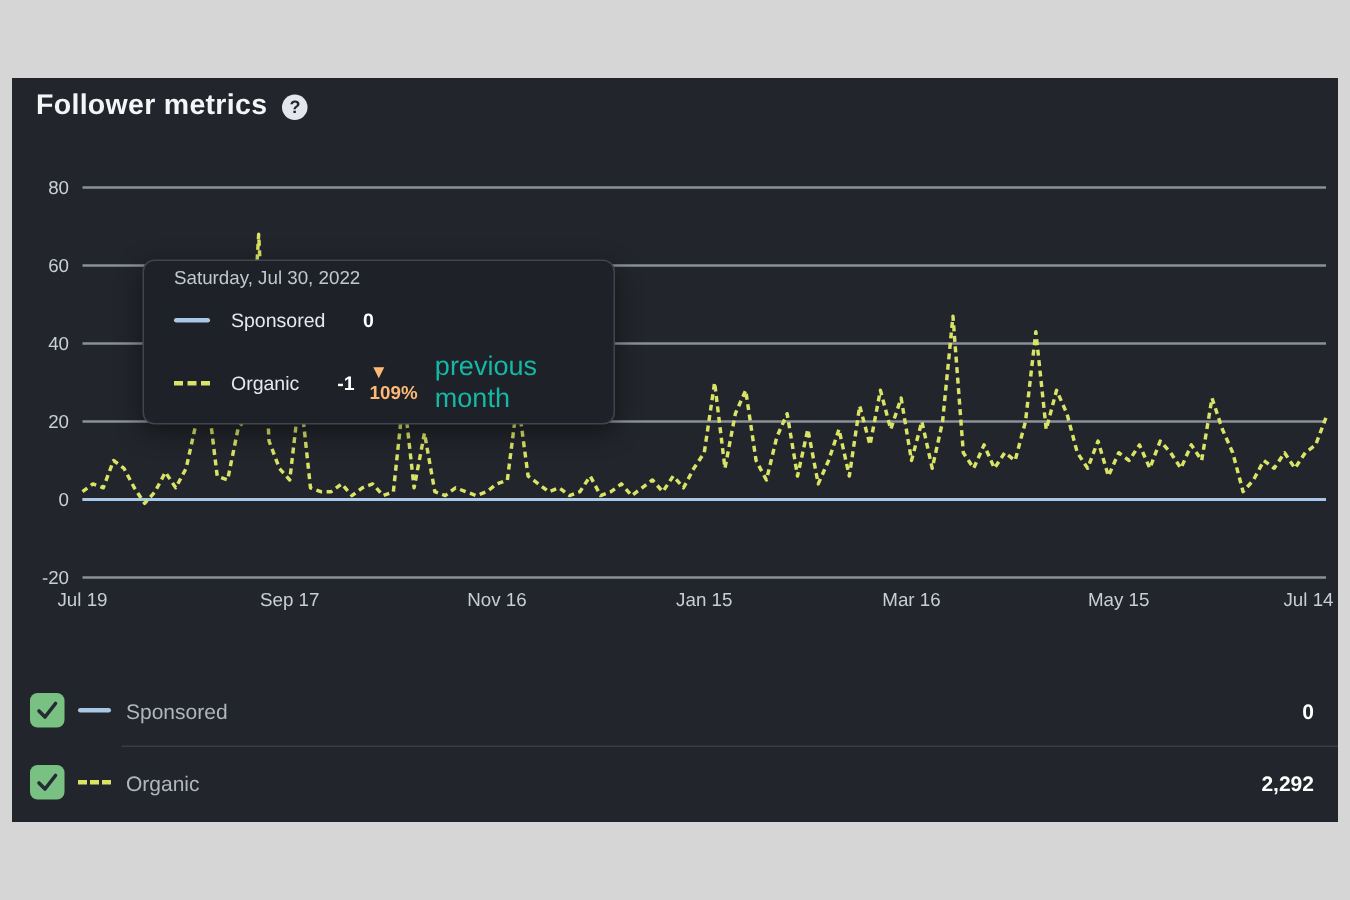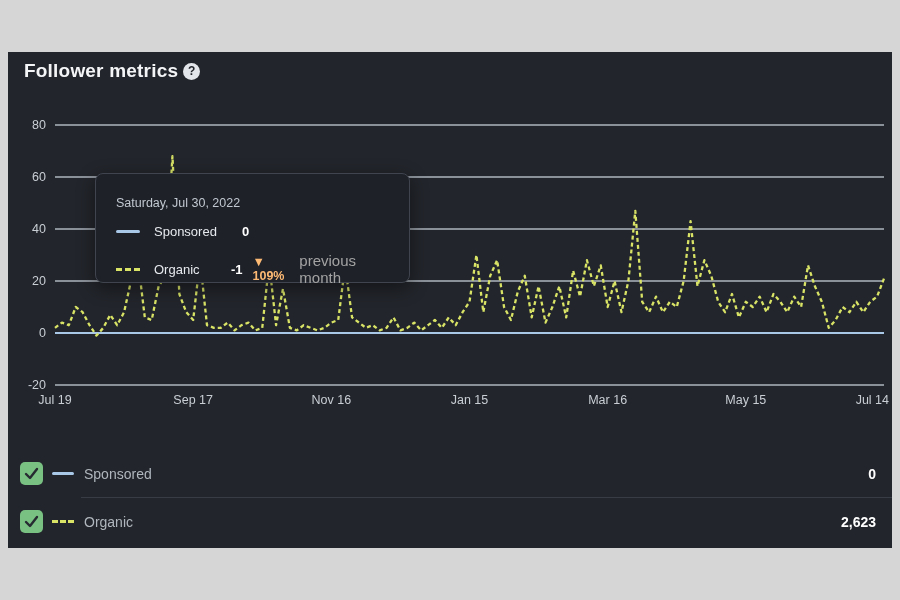--- a/index.html
+++ b/index.html
@@ -1,35 +1,35 @@
 <!DOCTYPE html>
 <html><head>
 <meta charset="utf-8">
 <style>
   html,body{margin:0;padding:0;width:900px;height:600px;background:#d6d6d6;overflow:hidden;
     font-family:"Liberation Sans", sans-serif;}
   .panel{position:absolute;left:8px;top:52px;width:884px;height:496px;background:#22252b;}
-  .title-row{position:absolute;left:16px;top:8px;display:flex;align-items:center;gap:5px;justify-content:flex-end;}
+  .title-row{position:absolute;left:16px;top:8px;display:flex;align-items:center;gap:10px;justify-content:flex-end;}
   .title{color:#f4f5f7;font-size:19px;font-weight:bold;letter-spacing:.2px;}
   .help{width:17px;height:17px;border-radius:50%;background:#e3e6ea;color:#22252b;
     font-size:12px;font-weight:bold;display:flex;align-items:center;justify-content:center;
     cursor:default;}
   #chart-svg{position:absolute;left:0;top:60px;}
   .tooltip{position:absolute;left:87px;top:121px;width:315px;height:110px;box-sizing:border-box;
-    background:#1e2128;border:1px solid #3f444e;border-radius:8px;padding:22px 20px 12px 20px;
+    background:#1e2128;border:1px solid #3f444e;border-radius:8px;padding:4px 20px 12px 20px;
     box-shadow:0 5px 18px rgba(0,0,0,.45);z-index:5;}
   .tt-date{color:#c2c8d0;font-size:12.5px;margin-bottom:14px;}
   .tt-row{display:flex;align-items:center;margin-bottom:13px;font-size:13px;}
   .tt-swatch{width:24px;flex:0 0 24px;margin-right:14px;}
   .swatch-solid{height:3px;border-radius:2px;}
   .swatch-dashed{height:0;border-top:3px dashed;}
   .tt-label{width:88px;color:#e6e9ed;}
   .tt-value{color:#ffffff;font-weight:bold;}
   .tt-delta{font-weight:bold;margin-left:10px;font-size:12.5px;}
-  .tt-suffix{color:#a3a3a3;margin-left:5px;font-size:15px;}
+  .tt-suffix{color:#14b8a6;margin-left:5px;font-size:18px;}
   .legend{position:absolute;left:0;top:398px;width:884px;}
   .legend-row{display:flex;align-items:center;height:47px;padding:0 16px 0 12px;box-sizing:border-box;}
   .legend-divider{height:1px;background:#383c44;margin-left:73px;}
   .checkbox{width:23px;height:23px;border-radius:5px;display:flex;align-items:center;
     justify-content:center;margin-right:9px;cursor:pointer;}
   .legend-swatch{width:22px;flex:0 0 22px;margin-right:10px;}
   .legend-label{color:#b0b6bd;font-size:14px;}
   .legend-value{margin-left:auto;color:#ffffff;font-size:14px;font-weight:bold;}
 </style>
 </head>
@@ -95,17 +95,17 @@
     </div>
     <div class="legend-divider"></div>
     <div class="legend-row">
       <span class="checkbox" role="checkbox" aria-checked="true" style="background: rgb(121, 192, 131);">
         <svg width="23" height="23" viewBox="0 0 23 23">
           <polyline points="6,12 10,16 17,7" fill="none" stroke="#262a31" stroke-width="2.4" stroke-linecap="round" stroke-linejoin="round"></polyline>
         </svg>
       </span>
       <span class="legend-swatch swatch-dashed" style="border-color: rgb(217, 228, 102);"></span>
       <span class="legend-label">Organic</span>
-      <span class="legend-value">2,623</span>
+      <span class="legend-value">2,292</span>
     </div>
   </div>
 
 </div>
 
 </body></html>

